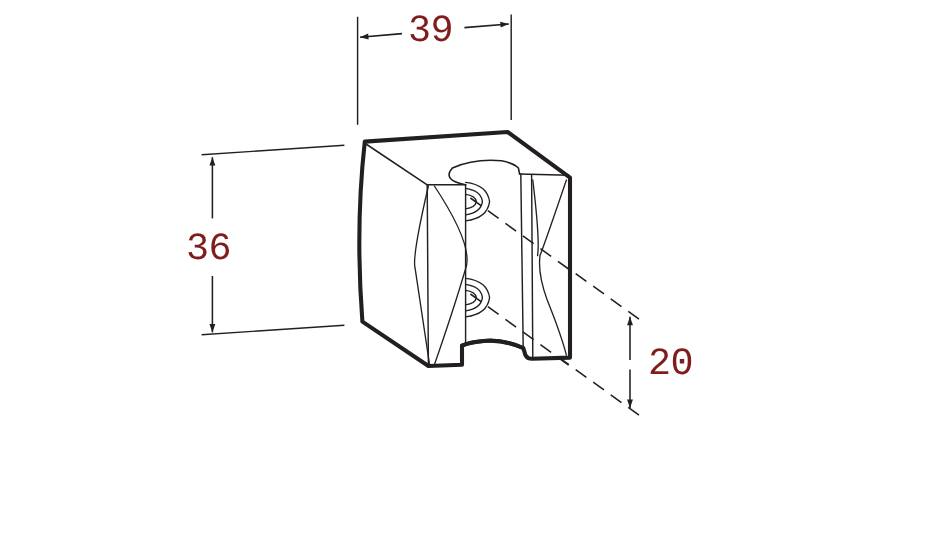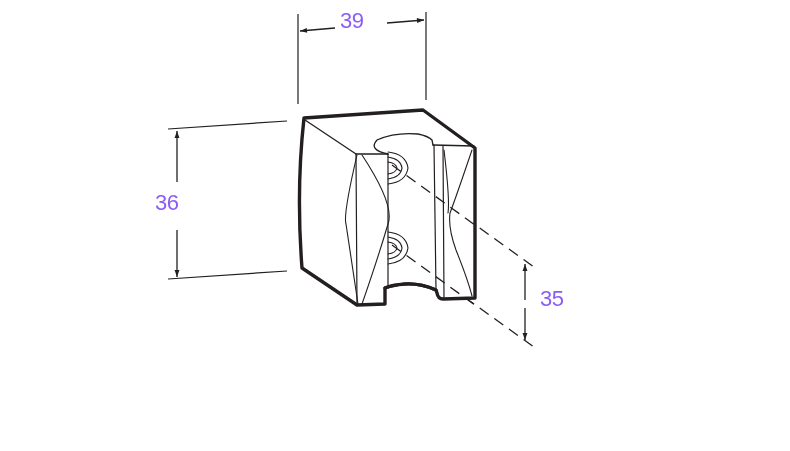--- a/index.html
+++ b/index.html
@@ -16,23 +16,23 @@
     }
     .canvas {
       position: absolute;
       left: 0;
       top: 0;
       width: 790px;
       height: 451px;
     }
     .dim-label {
       position: absolute;
-      font-family: Liberation Sans, sans-serif;
-      font-size: 22px;
-      color: #8b5cf6;
+      font-family: Liberation Mono, monospace;
+      font-size: 32px;
+      color: #7f1d1d;
       line-height: 1;
       letter-spacing: -0.5px;
     }
     .dim-width { left: 340px; top: 10px; }
     .dim-height { left: 155px; top: 192px; }
     .dim-holes { left: 540px; top: 288px; }
   </style>
 </head>
 <body>
 
@@ -114,13 +114,13 @@
   </g>
 
   <g stroke="#231f20" fill="none" stroke-width="1.3" stroke-dasharray="11,7">
     <line x1="392" y1="165" x2="475" y2="225"></line>
     <line x1="392" y1="245" x2="475" y2="305"></line>
   </g>
 </svg>
 
 <div class="dim-label dim-width">39</div>
 <div class="dim-label dim-height">36</div>
-<div class="dim-label dim-holes">35</div>
+<div class="dim-label dim-holes">20</div>
 
 </body></html>

